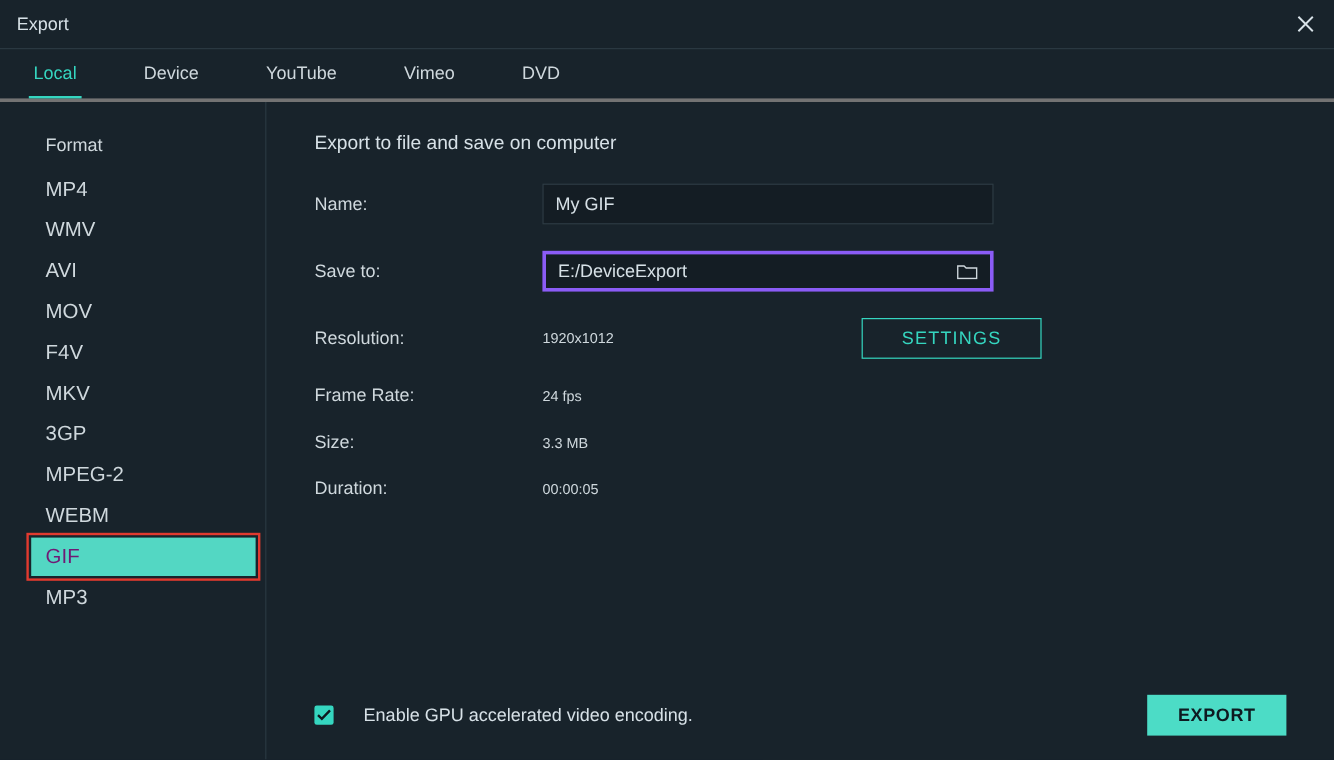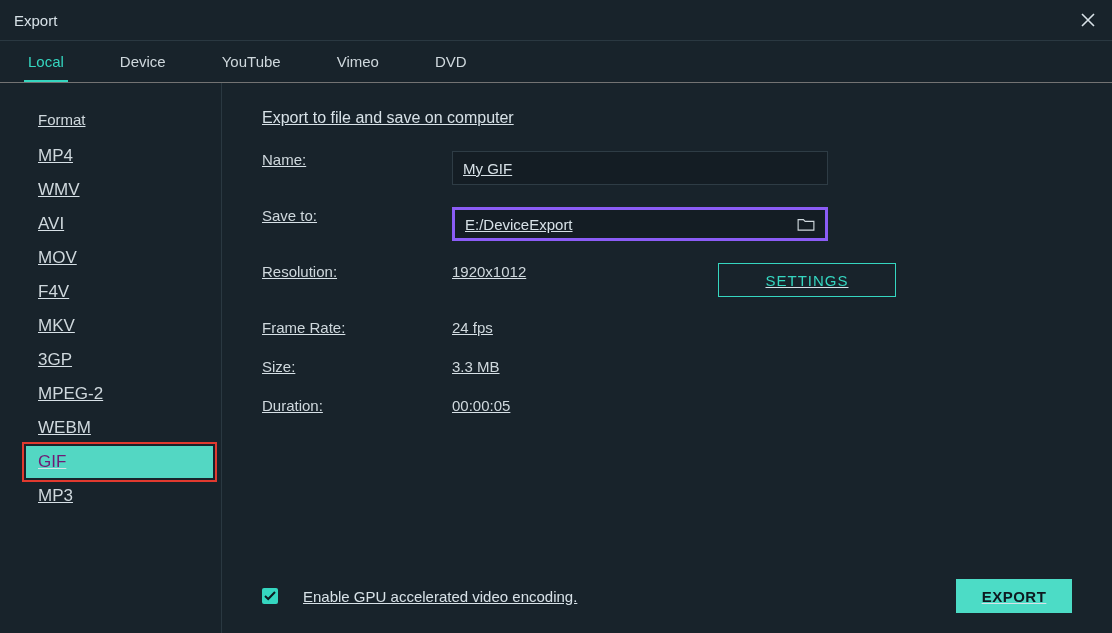--- a/index.html
+++ b/index.html
@@ -5,45 +5,45 @@
 * { margin: 0; padding: 0; box-sizing: border-box; font-family: "Segoe UI", Arial, sans-serif; }
 html, body { width: 1112px; height: 633px; background: #18232b; color: #d7e1e7; overflow: hidden; }
 
 .window { display: flex; flex-direction: column; width: 100%; height: 100%; }
 
 .titlebar { display: flex; align-items: center; justify-content: space-between; padding: 10px 14px 10px 14px; border-bottom: 1px solid #2a3841; }
 .titlebar .title { font-size: 15px; color: #d7e1e7; }
 .titlebar .close { width: 20px; height: 20px; display: flex; align-items: center; justify-content: center; cursor: pointer; color: #d7e1e7; }
 .titlebar .close svg { width: 14px; height: 14px; }
 
-.tabs { display: flex; gap: 48px; padding: 0 24px; border-bottom: 1px solid #737373; }
+.tabs { display: flex; gap: 48px; padding: 0 24px; border-bottom: 3px solid #737373; }
 .tab { padding: 12px 4px 10px; font-size: 15px; color: #cfd8dd; cursor: pointer; border-bottom: 2px solid transparent; }
 .tab.active { color: #35d6c0; border-bottom-color: #35d6c0; }
 
-.body { display: flex; flex: 1; min-height: 0; text-decoration: underline; }
+.body { display: flex; flex: 1; min-height: 0; }
 
 .sidebar { width: 222px; border-right: 1px solid #2a3841; padding: 20px 0 20px 0; }
 .side-header { font-size: 15px; color: #cfd8dd; padding: 8px 0 10px 38px; }
 .fmt { font-size: 17px; color: #cfd8dd; padding: 6px 0 6px 38px; margin: 2px 0; cursor: pointer; }
 .fmt.selected { background: #53d7c3; color: #701a75; margin: 2px 8px 2px 26px; padding-left: 12px; outline: 2px solid #e13a2f; outline-offset: 2px; }
 
 .main { flex: 1; padding: 26px 40px 20px 40px; display: flex; flex-direction: column; }
 .main-title { font-size: 16px; margin-bottom: 24px; color: #d7e1e7; }
 
-.row { display: flex; margin-bottom: 22px; }
+.row { display: flex; align-items: center; margin-bottom: 22px; }
 .row .lbl { width: 190px; font-size: 15px; color: #cfd8dd; }
-.row .val { font-size: 15px; color: #cfd8dd; }
+.row .val { font-size: 12px; color: #cfd8dd; }
 
 .textbox { width: 376px; height: 34px; background: #141d24; border: 1px solid #2e3c45; color: #d7e1e7; padding: 16px 10px; font-size: 15px; outline: none; }
 
 .pathbox { width: 376px; height: 34px; background: #141d24; border: 3px solid #8b5cf6; display: flex; align-items: center; padding: 0 10px 0 10px; justify-content: space-between; cursor: pointer; }
 .pathbox .pv { font-size: 15px; color: #d7e1e7; }
 .pathbox .folder { width: 18px; height: 14px; color: #cfd8dd; }
 
-.settings-btn { width: 178px; height: 34px; border: 1px solid #35d6c0; background: transparent; color: #35d6c0; font-size: 15px; letter-spacing: 1px; cursor: pointer; margin-left: 36px; }
+.settings-btn { width: 150px; height: 34px; border: 1px solid #35d6c0; background: transparent; color: #35d6c0; font-size: 15px; letter-spacing: 1px; cursor: pointer; margin-left: 36px; }
 
 .footer { margin-top: auto; display: flex; align-items: center; justify-content: space-between; padding-top: 20px; }
 .check-row { display: flex; align-items: center; gap: 25px; font-size: 15px; color: #d7e1e7; }
 .checkbox { width: 16px; height: 16px; background: #35d6c0; display: flex; align-items: center; justify-content: center; border-radius: 2px; cursor: pointer; }
 .checkbox svg { width: 12px; height: 10px; color: #0e1a20; }
 .export-btn { width: 116px; height: 34px; background: #4cdcc6; border: none; color: #0e1a20; font-size: 15px; font-weight: 600; letter-spacing: 0.5px; cursor: pointer; }
 </style>
 </head>
 <body>
 

